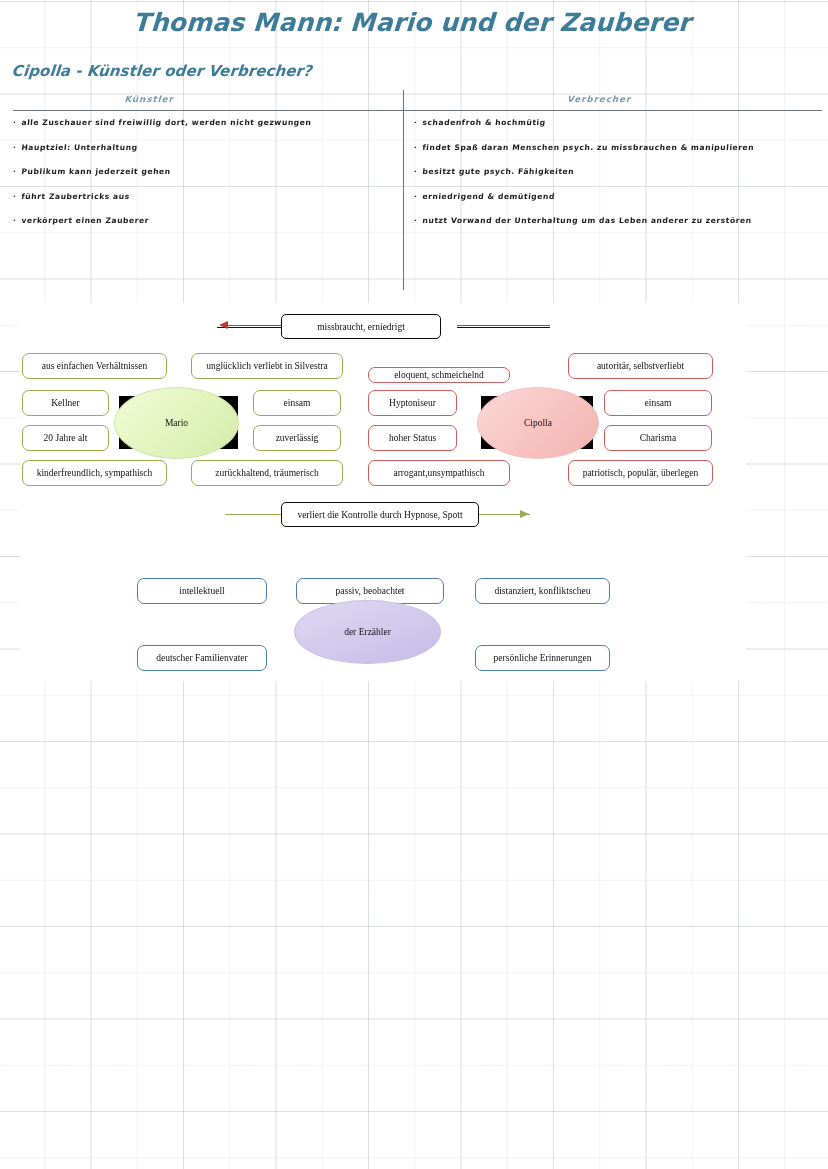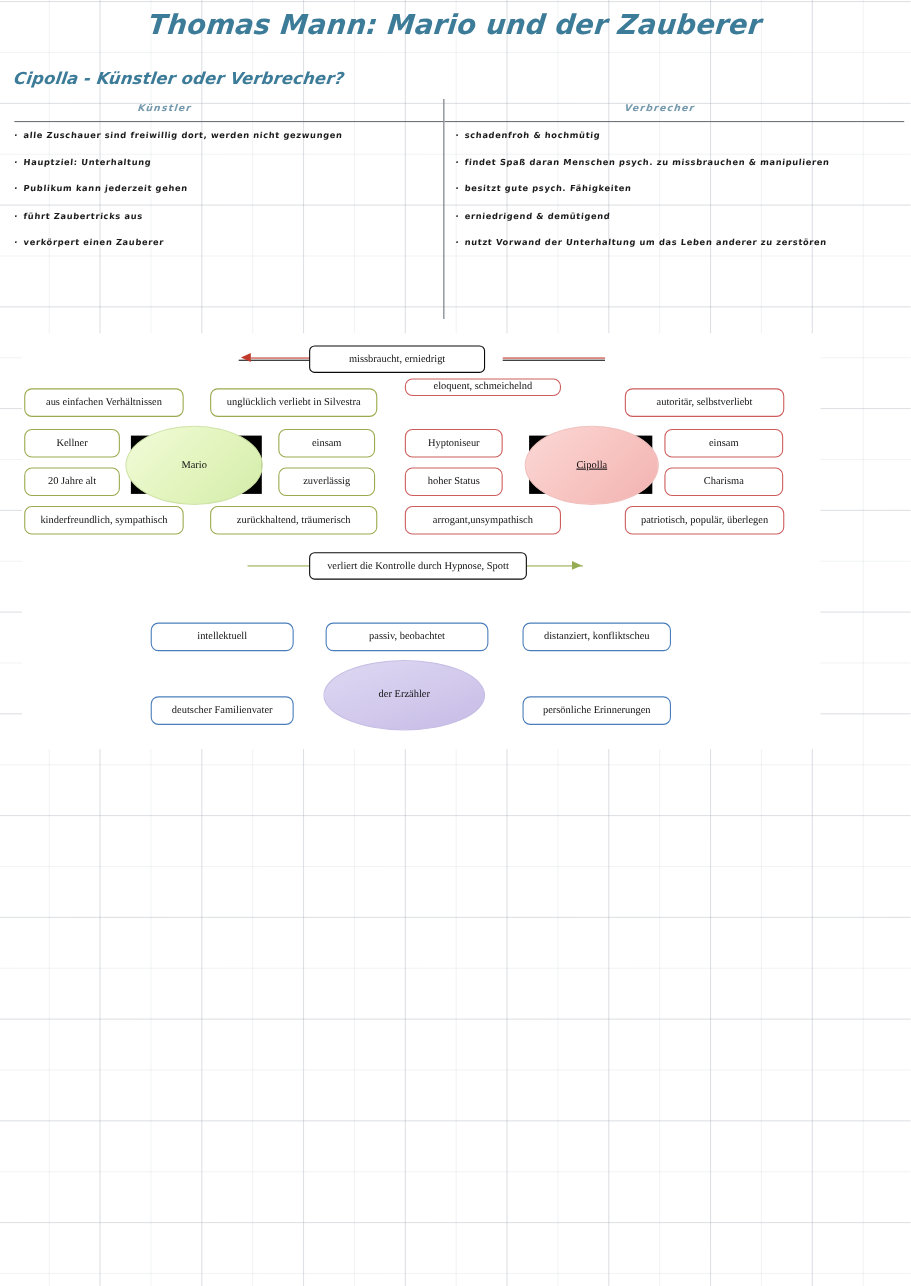--- a/index.html
+++ b/index.html
@@ -146,42 +146,41 @@
     font-family: "Liberation Serif", serif;
     font-size: 9.5px;
     color: #111111;
     background: #ffffff;
     border-radius: 7px;
     line-height: 1.15;
     padding: 0 4px;
   }
   .node.green  { border: 1.2px solid #9aab4e; text-align: right; }
   .node.red    { border: 1.3px solid #cd5c5c; }
-  .node.blue   { border: 1.3px solid #4a7ebb; }
+  .node.blue   { border: 1.3px solid #4a7ebb; margin-top: 12px; }
 
   
   .ellipse {
     position: absolute;
     display: flex;
     align-items: center;
     justify-content: center;
     border-radius: 50%;
     font-family: "Liberation Serif", serif;
     font-size: 9.5px;
     color: #111111;
     z-index: 3;
   }
   .ell-green {
     background: linear-gradient(135deg, #f2fbd9 0%, #e2f4bc 55%, #d3ecaa 100%);
     border: 1px solid #cfe3a8;
   }
   .ell-red {
     background: linear-gradient(135deg, #fbd8d6 0%, #f7c3c0 55%, #f2b3b0 100%);
     border: 1px solid #f0c0bd;
-    text-decoration: underline;
   }
   .ell-purple {
     background: linear-gradient(160deg, #ded8f2 0%, #d2c9ec 55%, #c6bbe6 100%);
     border: 1px solid #c6bde4;
   }
   .black-back {
     position: absolute;
     background: #000000;
     z-index: 2;
   }
@@ -274,21 +273,21 @@
   <div class="node green" style="left:2px;   top:87px;  width:87px;  height:26px;">Kellner</div>
   <div class="node green" style="left:233px; top:87px;  width:88px;  height:26px;">einsam</div>
   <div class="node green" style="left:2px;   top:122px; width:87px;  height:26px;">20 Jahre alt</div>
   <div class="node green" style="left:233px; top:122px; width:88px;  height:26px;">zuverlässig</div>
   <div class="node green" style="left:2px;   top:157px; width:145px; height:26px;">kinderfreundlich, sympathisch</div>
   <div class="node green" style="left:171px; top:157px; width:152px; height:26px;">zurückhaltend, träumerisch</div>
 
   <div class="black-back" style="left:99px; top:93px; width:119px; height:53px;"></div>
   <div class="ellipse ell-green" style="left:94px; top:84px; width:123px; height:70px;">Mario</div>
 
-  <div class="node red" style="left:348px; top:41px;  width:142px; height:16px;">eloquent, schmeichelnd</div>
+  <div class="node red" style="left:348px; top:64px;  width:142px; height:16px;">eloquent, schmeichelnd</div>
   <div class="node red" style="left:548px; top:50px;  width:145px; height:26px;">autoritär, selbstverliebt</div>
   <div class="node red" style="left:348px; top:87px;  width:89px;  height:26px;">Hyptoniseur</div>
   <div class="node red" style="left:584px; top:87px;  width:108px; height:26px;">einsam</div>
   <div class="node red" style="left:348px; top:122px; width:89px;  height:26px;text-align:center;">hoher Status</div>
   <div class="node red" style="left:584px; top:122px; width:108px; height:26px;">Charisma</div>
   <div class="node red" style="left:348px; top:157px; width:142px; height:26px;">arrogant,unsympathisch</div>
   <div class="node red" style="left:548px; top:157px; width:145px; height:26px;">patriotisch, populär, überlegen</div>
 
   <div class="black-back" style="left:461px; top:93px; width:112px; height:53px;"></div>
   <div class="ellipse ell-red" style="left:457px; top:84px; width:120px; height:70px;">Cipolla</div>

